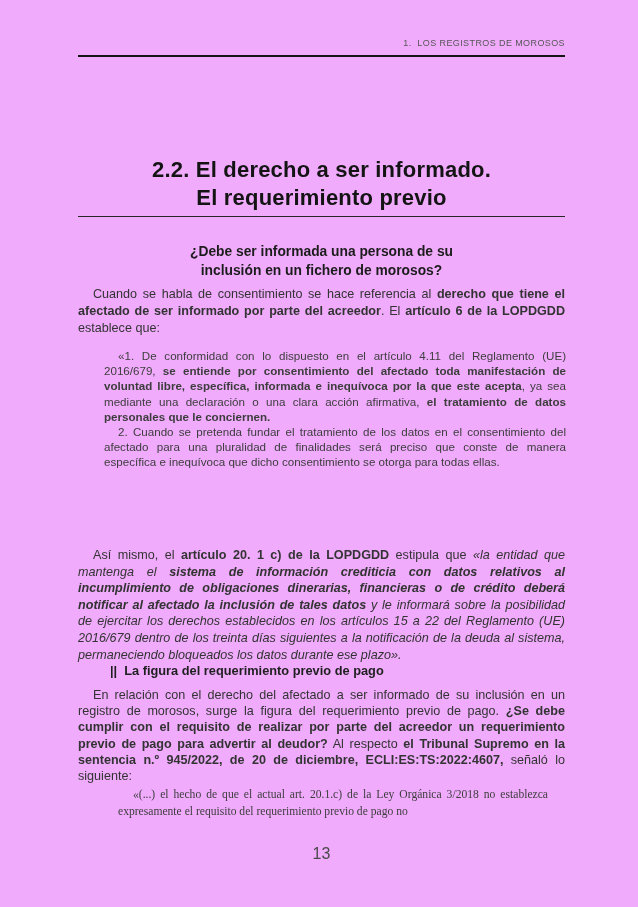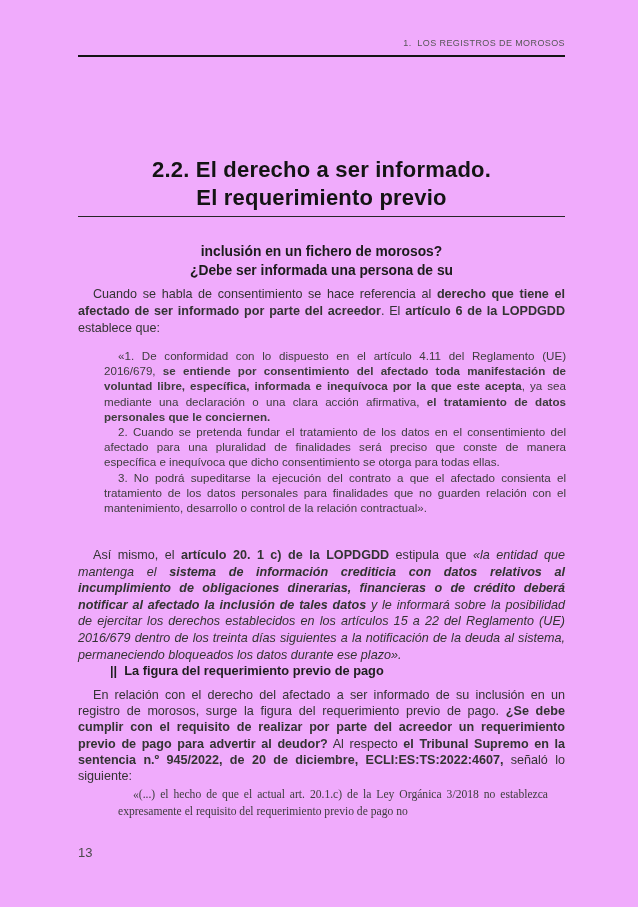--- a/index.html
+++ b/index.html
@@ -82,22 +82,22 @@
   .closing-quote {
     top: 786px; left: 118px; width: 430px;
     font-size: 11.6px; line-height: 17px;
     text-align: justify; text-indent: 15px;
     color: #3d3d3d;
     font-family: Liberation Serif, serif;
   }
 
   .page-number {
     top: 845px; left: 78px; width: 487px;
-    text-align: left;
-    font-size: 13px;
+    text-align: center;
+    font-size: 16px;
     color: #4a4a4a;
   }
 
   .run-r  { font-weight: normal; font-style: normal; }
   .run-b  { font-weight: bold;   font-style: normal; }
   .run-i  { font-weight: normal; font-style: italic; }
   .run-bi { font-weight: bold;   font-style: italic; }
 </style>
 </head>
 <body>
@@ -110,30 +110,29 @@
 
 
   <div class="abs section-title">
     <div>2.2. El derecho a ser informado.</div>
     <div>El requerimiento previo</div>
   </div>
 
   <div class="abs title-rule"></div>
 
   <div class="abs question-heading">
+    <div>¿Debe ser informada una persona de su</div>
     <div>inclusión en un fichero de morosos?</div>
-    <div>¿Debe ser informada una persona de su</div>
   </div>
 
   <p class="abs body-para para-consent"><span class="run-r">Cuando se habla de consentimiento se hace referencia al </span><span class="run-b">derecho que tiene el afectado de ser informado por parte del acreedor</span><span class="run-r">. El </span><span class="run-b">artículo 6 de la LOPDGDD</span><span class="run-r"> establece que:</span></p>
 
   <div class="abs blockquote-article6">
     <p><span class="run-r">«1. De conformidad con lo dispuesto en el artículo 4.11 del Reglamento (UE) 2016/679, </span><span class="run-b">se entiende por consentimiento del afectado toda manifestación de voluntad libre, específica, informada e inequívoca por la que este acepta</span><span class="run-r">, ya sea mediante una declaración o una clara acción afirmativa, </span><span class="run-b">el tratamiento de datos personales que le conciernen.</span></p>
     <p><span class="run-r">2. Cuando se pretenda fundar el tratamiento de los datos en el consentimiento del afectado para una pluralidad de finalidades será preciso que conste de manera específica e inequívoca que dicho consentimiento se otorga para todas ellas.</span></p>
-    <p><span class="run-r">3. No podrá supeditarse la ejecución del contrato a que el afectado consienta el tratamiento de los datos personales para finalidades que no guarden relación con el mantenimiento, desarrollo o control de la relación contractual».</span></p>
   </div>
 
   <p class="abs body-para para-article20"><span class="run-r">Así mismo, el </span><span class="run-b">artículo 20. 1 c) de la LOPDGDD </span><span class="run-r">estipula que </span><span class="run-i">«la entidad que mantenga el </span><span class="run-bi">sistema de información crediticia con datos relativos al incumplimiento de obligaciones dinerarias, financieras o de crédito deberá notificar al afectado la inclusión de tales datos </span><span class="run-i">y le informará sobre la posibilidad de ejercitar los derechos establecidos en los artículos 15 a 22 del Reglamento (UE) 2016/679 dentro de los treinta días siguientes a la notificación de la deuda al sistema, permaneciendo bloqueados los datos durante ese plazo».</span></p>
 
   <div class="abs subsection-heading">
     <span class="marker">||</span><span>La figura del requerimiento previo de pago</span>
   </div>
 
   <p class="abs body-para para-requerimiento"><span class="run-r">En relación con el derecho del afectado a ser informado de su inclusión en un registro de morosos, surge la figura del requerimiento previo de pago. </span><span class="run-b">¿Se debe cumplir con el requisito de realizar por parte del acreedor un requerimiento previo de pago para advertir al deudor?</span><span class="run-r"> Al respecto </span><span class="run-b">el Tribunal Supremo en la sentencia n.º 945/2022, de 20 de diciembre, ECLI:ES:TS:2022:4607,</span><span class="run-r"> señaló lo siguiente:</span></p>
 

